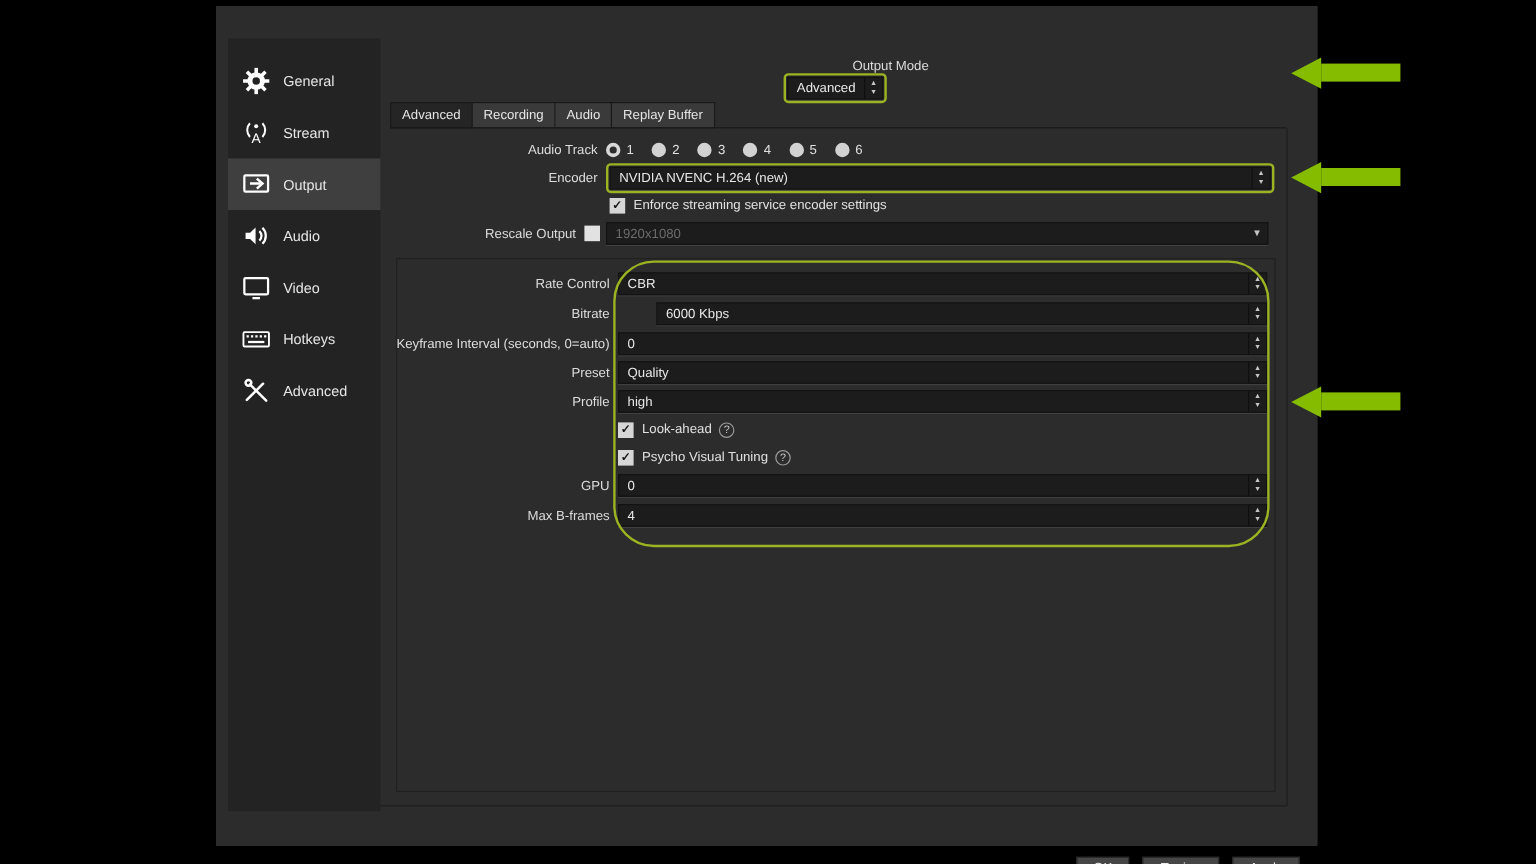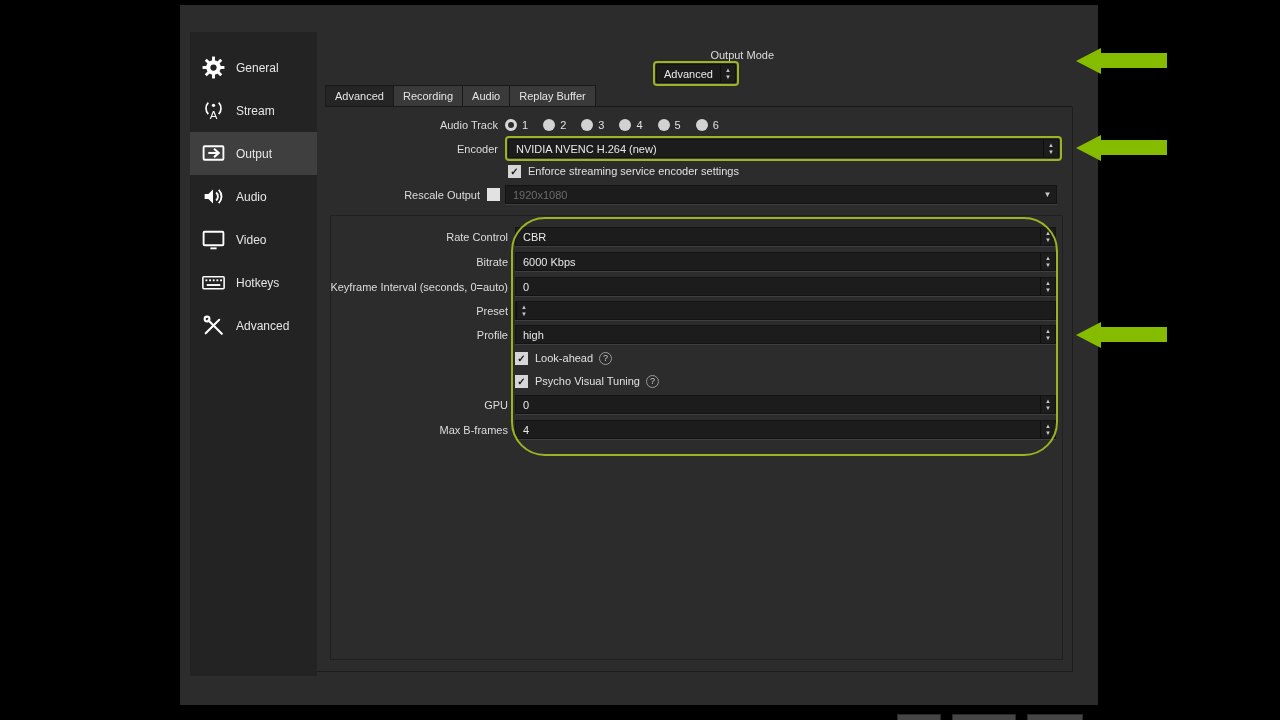--- a/index.html
+++ b/index.html
@@ -213,21 +213,21 @@
     <div class="flabel" style="width:220px;">Rate Control</div>
     <div class="fld" style="flex:1;">
       <div class="val">CBR</div>
       <div class="spin">
         <span>▲</span>
         <span>▼</span>
       </div>
     </div>
   </div>
 
-  <div class="frow" style="left:115px; top:247px; width:761px; height:19px;">
+  <div class="frow" style="left:115px; top:247px; width:761px; height:19px;gap:32px;">
     <div class="flabel" style="width:220px;">Bitrate</div>
     <div class="fld" style="flex:1;">
       <div class="val">6000 Kbps</div>
       <div class="spin">
         <span>▲</span>
         <span>▼</span>
       </div>
     </div>
   </div>
 
@@ -238,20 +238,21 @@
       <div class="spin">
         <span>▲</span>
         <span>▼</span>
       </div>
     </div>
   </div>
 
   <div class="frow" style="left:115px; top:296px; width:761px; height:19px;">
     <div class="flabel" style="width:220px;">Preset</div>
     <div class="fld" style="flex:1;">
+      <div class="val">Quality</div>
       <div class="spin">
         <span>▲</span>
         <span>▼</span>
       </div>
     </div>
   </div>
 
   <div class="frow" style="left:115px; top:320px; width:761px; height:19px;">
     <div class="flabel" style="width:220px;">Profile</div>
     <div class="fld" style="flex:1;">

